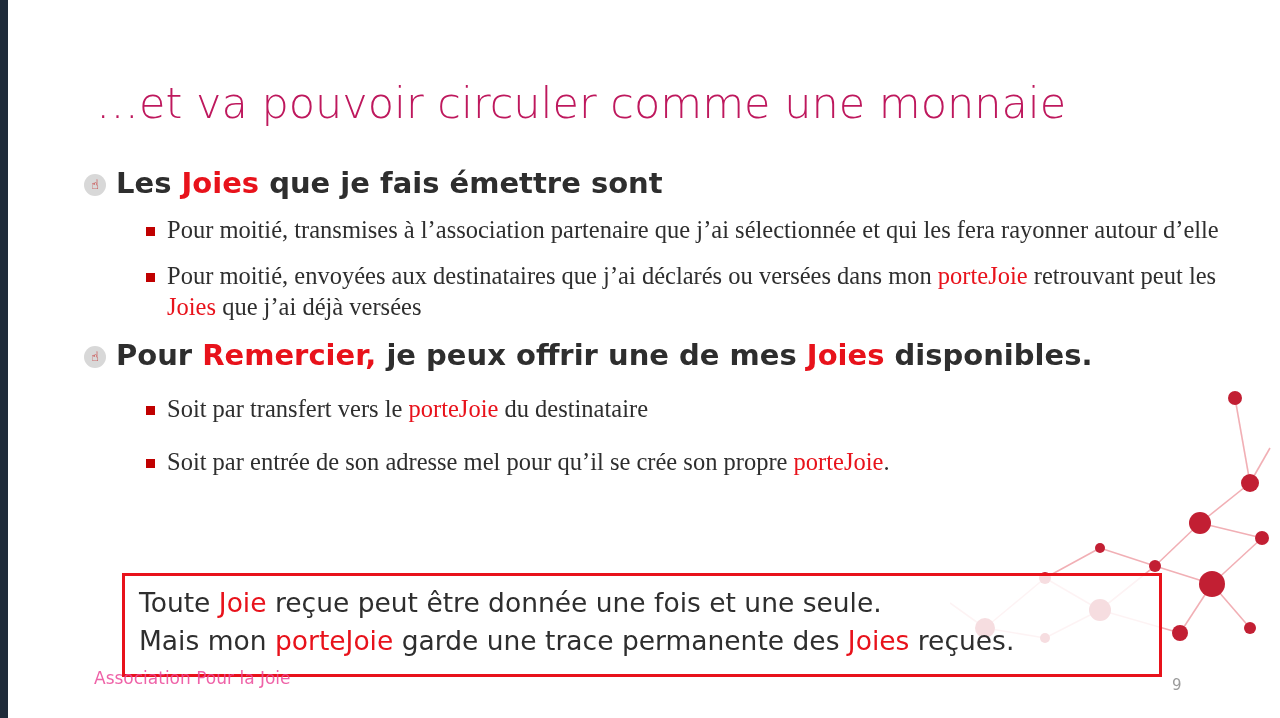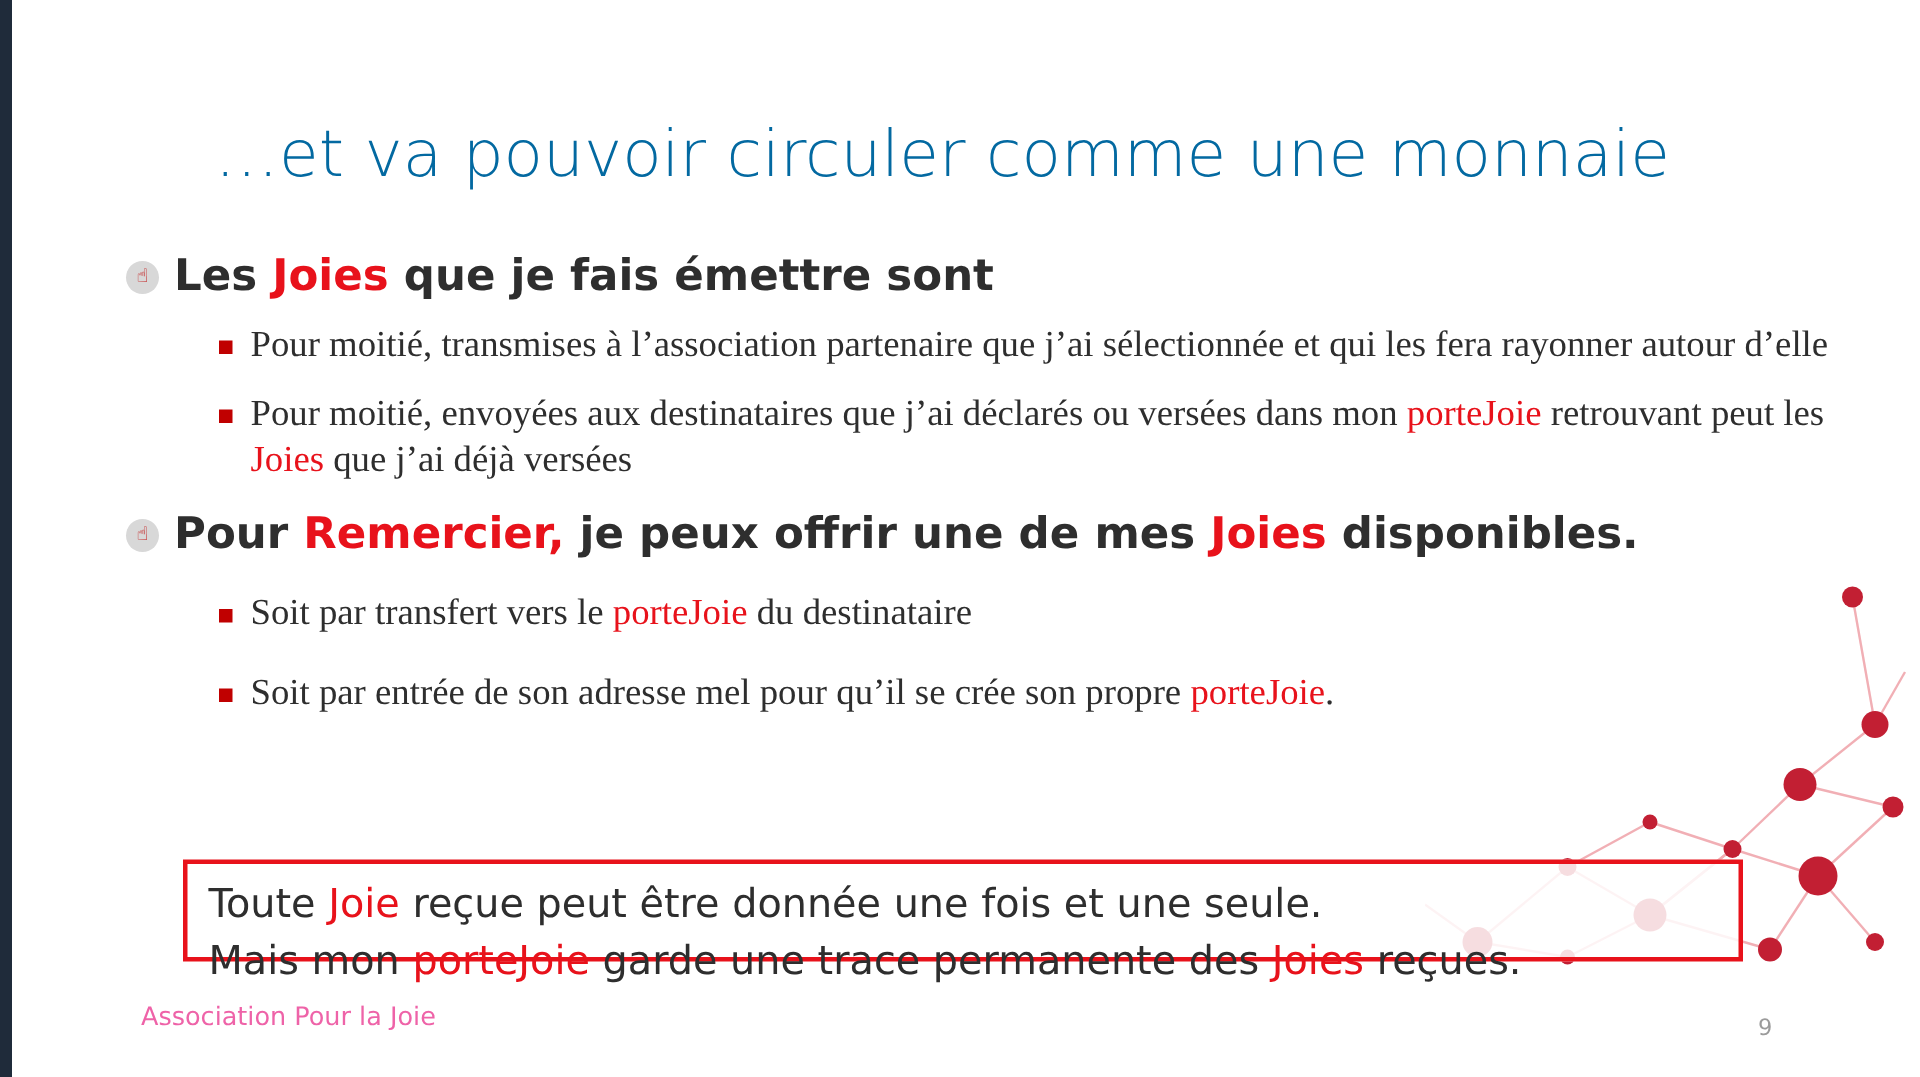--- a/index.html
+++ b/index.html
@@ -39,24 +39,23 @@
     height: 330px;
     pointer-events: none;
   }
   .title {
     position: absolute;
     left: 96px;
     top: 78px;
     width: 1100px;
     font-size: 43px;
     font-weight: 300;
-    color: #0369a1;
+    color: #be185d;
     letter-spacing: 0px;
     white-space: nowrap;
-    margin-left: 47px;
   }
   .red { color: #e8121b; }
   .body-area {
     position: absolute;
     left: 84px;
     top: 160px;
     width: 1150px;
   }
   .lvl1 {
     display: flex;
@@ -101,21 +100,21 @@
     color: #2e2e2e;
     line-height: 1.28;
     max-width: 1055px;
     font-family: Liberation Serif, serif;
   }
   .callout {
     position: absolute;
     left: 122px;
     top: 573px;
     width: 1040px;
-    height: 68px;
+    height: 104px;
     border: 3px solid #e8121b;
     box-sizing: border-box;
     background: rgba(255,255,255,0.85);
     padding: 8px 12px 0 14px;
   }
   .callout-line {
     font-size: 26.5px;
     color: #2e2e2e;
     line-height: 1.42;
     white-space: nowrap;

